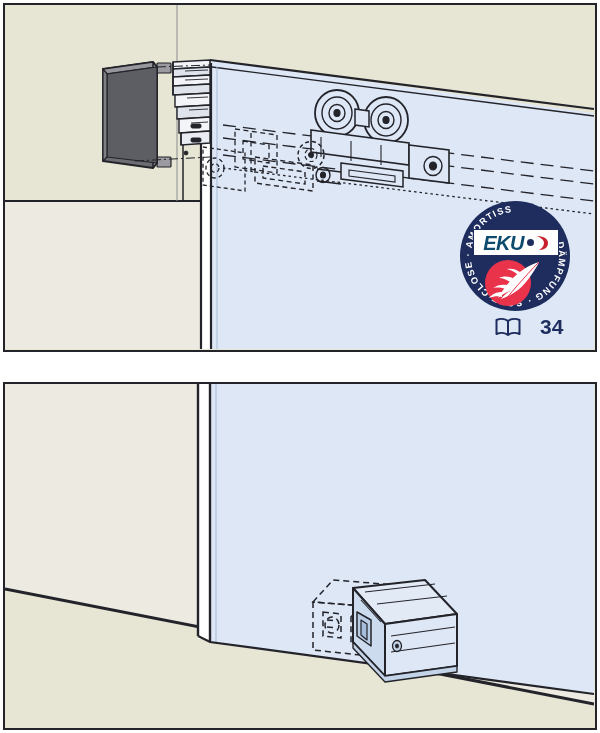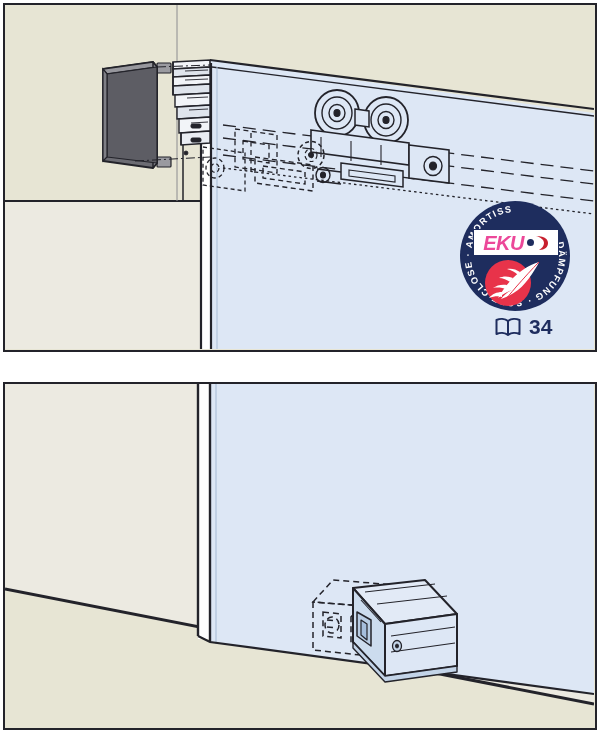--- a/index.html
+++ b/index.html
@@ -15,26 +15,26 @@
 
   svg.art{position:absolute;left:0;top:0;overflow:visible;}
 
   
   .badge{position:absolute;left:455px;top:196px;width:110px;height:110px;border-radius:50%;
          background:#1e2d5e;}
   .badge-ring{position:absolute;inset:0;border-radius:50%;}
   .eku-plate{position:absolute;left:13px;top:28px;width:84px;height:25px;background:#ffffff;
              border:1.5px solid #1e2d5e;display:flex;align-items:center;justify-content:center;}
   .eku-text{font-family:"Liberation Sans",sans-serif;font-weight:bold;font-style:italic;
-            font-size:20px;letter-spacing:-0.5px;color:#ec4899;line-height:1;}
+            font-size:20px;letter-spacing:-0.5px;color:#0c4a6e;line-height:1;}
   .eku-dot{width:7px;height:7px;border-radius:50%;background:#1e2d5e;margin:0 1px 0 3px;}
   .eku-swoosh{width:14px;height:16px;}
   .feather-circle{position:absolute;left:22px;top:58px;width:62px;height:48px;}
   .pageref{position:absolute;left:490px;top:308px;width:75px;height:28px;
-           display:flex;align-items:center;gap:8px;}
+           display:flex;align-items:center;gap:19px;}
   .pageref-num{font-family:"Liberation Sans",sans-serif;font-weight:bold;font-size:21px;color:#1e2d5e;}
 </style>
 </head>
 <body>
 
 <div class="sheet">
 
   <div class="panel" id="panel-top">
     <div class="wall"></div>
 

